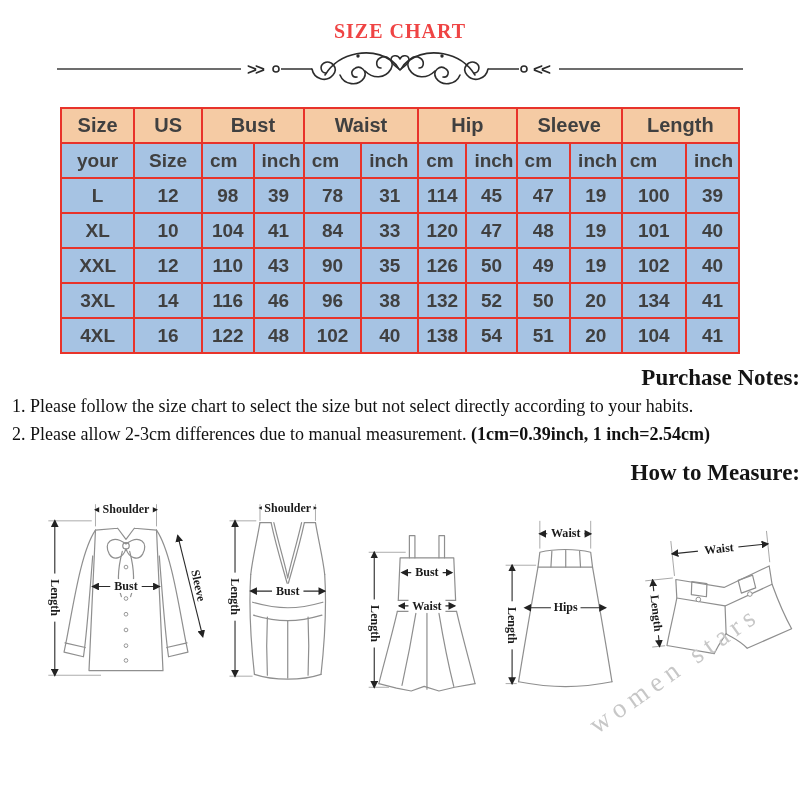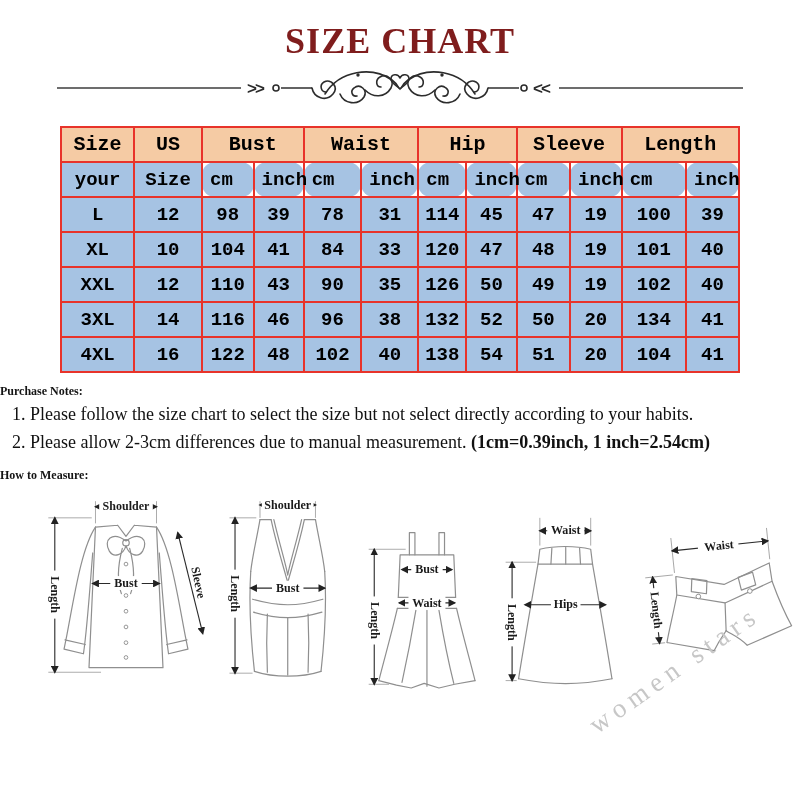--- a/index.html
+++ b/index.html
@@ -15,60 +15,60 @@
     background: #ffffff;
     font-family: "Liberation Serif", serif;
     color: var(--ink);
   }
   .page { position: relative; width: 800px; height: 800px; overflow: hidden; }
 
   .title {
     margin: 20px 0 2px 0;
     text-align: center;
     font-family: "Liberation Serif", serif;
-    font-size: 36px;
+    font-size: 20px;
     font-weight: 700;
     letter-spacing: 1px;
-    color: #7f1d1d;
+    color: #ef4444;
   }
   .divider-svg { display: block; margin: 0 auto; }
   .divider-svg .rule { stroke: #3c3c3c; stroke-width: 1.6; fill: none; }
   .divider-svg .curl { stroke: #2c2c2c; stroke-width: 1.6; fill: none; stroke-linecap: round; }
   .divider-svg .mark {
     font-family: "Liberation Sans", sans-serif;
     font-size: 17px; font-weight: 700; fill: #2c2c2c; letter-spacing: -2px;
   }
 
   table.size-table {
     width: 680px;
     margin: 14px auto 0 auto;
     border-collapse: collapse;
     table-layout: fixed;
-    font-family: Liberation Mono, monospace;
+    font-family: Liberation Sans, sans-serif;
     font-weight: 700;
-    color: #000000;
+    color: #404040;
   }
   .size-table th, .size-table td {
     border: 2px solid var(--red);
     height: 35px;
     padding: 0;
     text-align: center;
     vertical-align: middle;
     font-size: 19px;
     font-weight: 700;
   }
   .size-table thead tr.group-row th { background: var(--peach); font-size: 20px; }
   .size-table thead tr.unit-row th { background: var(--blue); }
-  .size-table thead tr.unit-row th.u-left { text-align: left; padding-left: 7px; border-radius: 13px; }
+  .size-table thead tr.unit-row th.u-left { text-align: left; padding-left: 7px; }
   .size-table tbody td { background: var(--blue); }
 
   .section-heading {
     margin: 11px 0 2px 0;
-    text-align: left;
-    font-size: 12px;
+    text-align: right;
+    font-size: 23px;
     font-weight: 700;
   }
   .notes { width: 780px; margin: 2px 0 0 12px; }
   .note {
     margin: 0;
     font-size: 18px;
     line-height: 1.55;
     color: #111;
   }
   .note b { font-weight: 700; }

